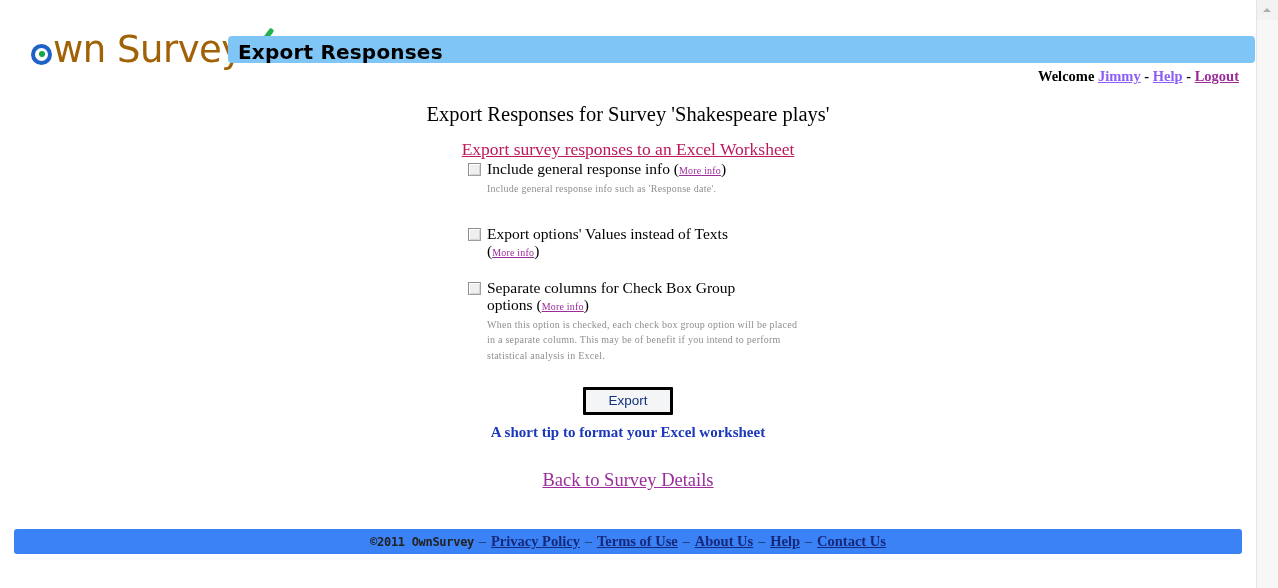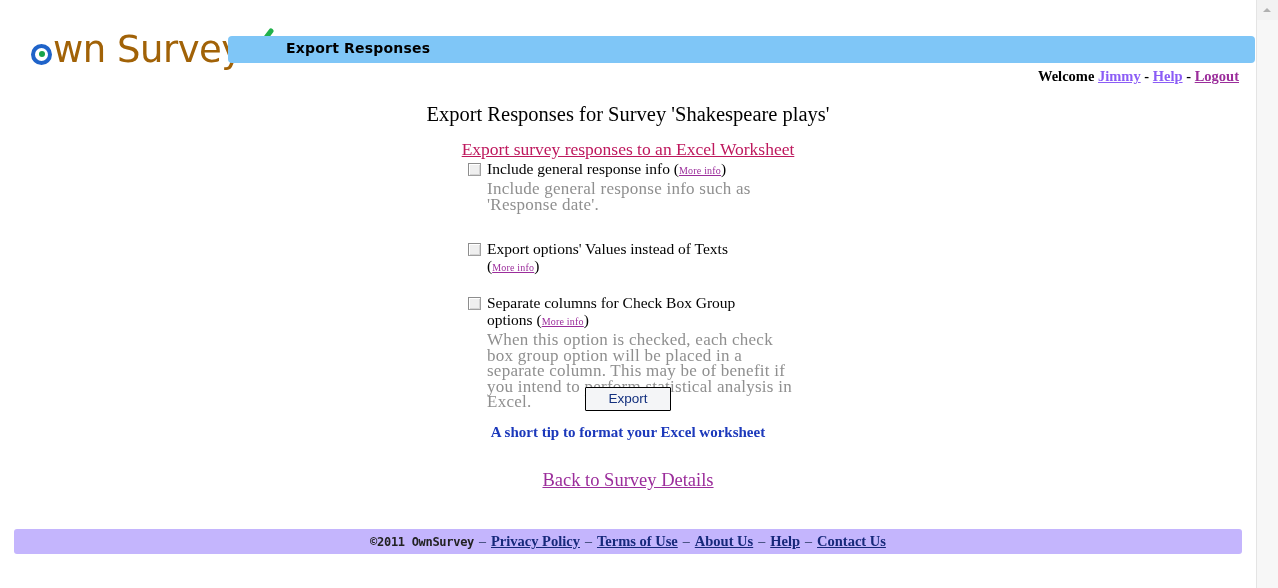--- a/index.html
+++ b/index.html
@@ -124,27 +124,26 @@
     top: 36px;
     width: 1027px;
     height: 27px;
     background: #7fc6f7;
     border-radius: 4px;
     box-sizing: border-box;
   }
   #title-bar .tb-text {
     font-family: "DejaVu Sans", sans-serif;
     font-weight: bold;
-    font-size: 14px;
+    font-size: 20px;
     color: #000000;
     position: absolute;
     left: 10px;
     top: 4px;
     letter-spacing: 0.2px;
-    margin-left: 48px;
   }
 
   #welcome {
     position: absolute;
     right: 17px;
     top: 68px;
     font-family: "Liberation Serif", serif;
     font-size: 14.5px;
     color: #000000;
     white-space: nowrap;
@@ -228,42 +227,42 @@
   }
   .opt-label .moreinfo {
     font-size: 10px;
     color: #9b2d9b;
     text-decoration: underline;
     font-family: "Liberation Serif", serif;
     letter-spacing: 0.2px;
   }
   .opt-desc {
     font-family: "Liberation Serif", serif;
-    font-size: 17px;
+    font-size: 10px;
     color: #8f8f8f;
     line-height: 15.5px;
     letter-spacing: 0.25px;
     margin-top: 2px;
     max-width: 312px;
   }
 
   
   #export-row {
     position: absolute;
     top: 387px;
     left: 0;
     width: 1256px;
     text-align: center;
   }
   #export-button {
     font-family: "Liberation Sans", sans-serif;
     font-size: 13.5px;
     color: #13307e;
     background: #f4f5f7;
-    border: 1px solid #000000;
+    border: 3px solid #000000;
     padding: 3px 22px 4px 22px;
     border-radius: 1px;
     cursor: pointer;
     line-height: 15px;
   }
 
   #tip-row {
     position: absolute;
     top: 423px;
     left: 0;
@@ -292,21 +291,21 @@
     text-decoration: underline;
   }
 
   
   #footer {
     position: absolute;
     left: 14px;
     top: 529px;
     width: 1228px;
     height: 25px;
-    background: #c4b5fd;
+    background: #3b82f6;
     border-radius: 3px;
     text-align: center;
     box-sizing: border-box;
   }
   #footer .footer-inner {
     line-height: 25px;
     white-space: nowrap;
     font-size: 13.5px;
   }
   #footer .copyright {

